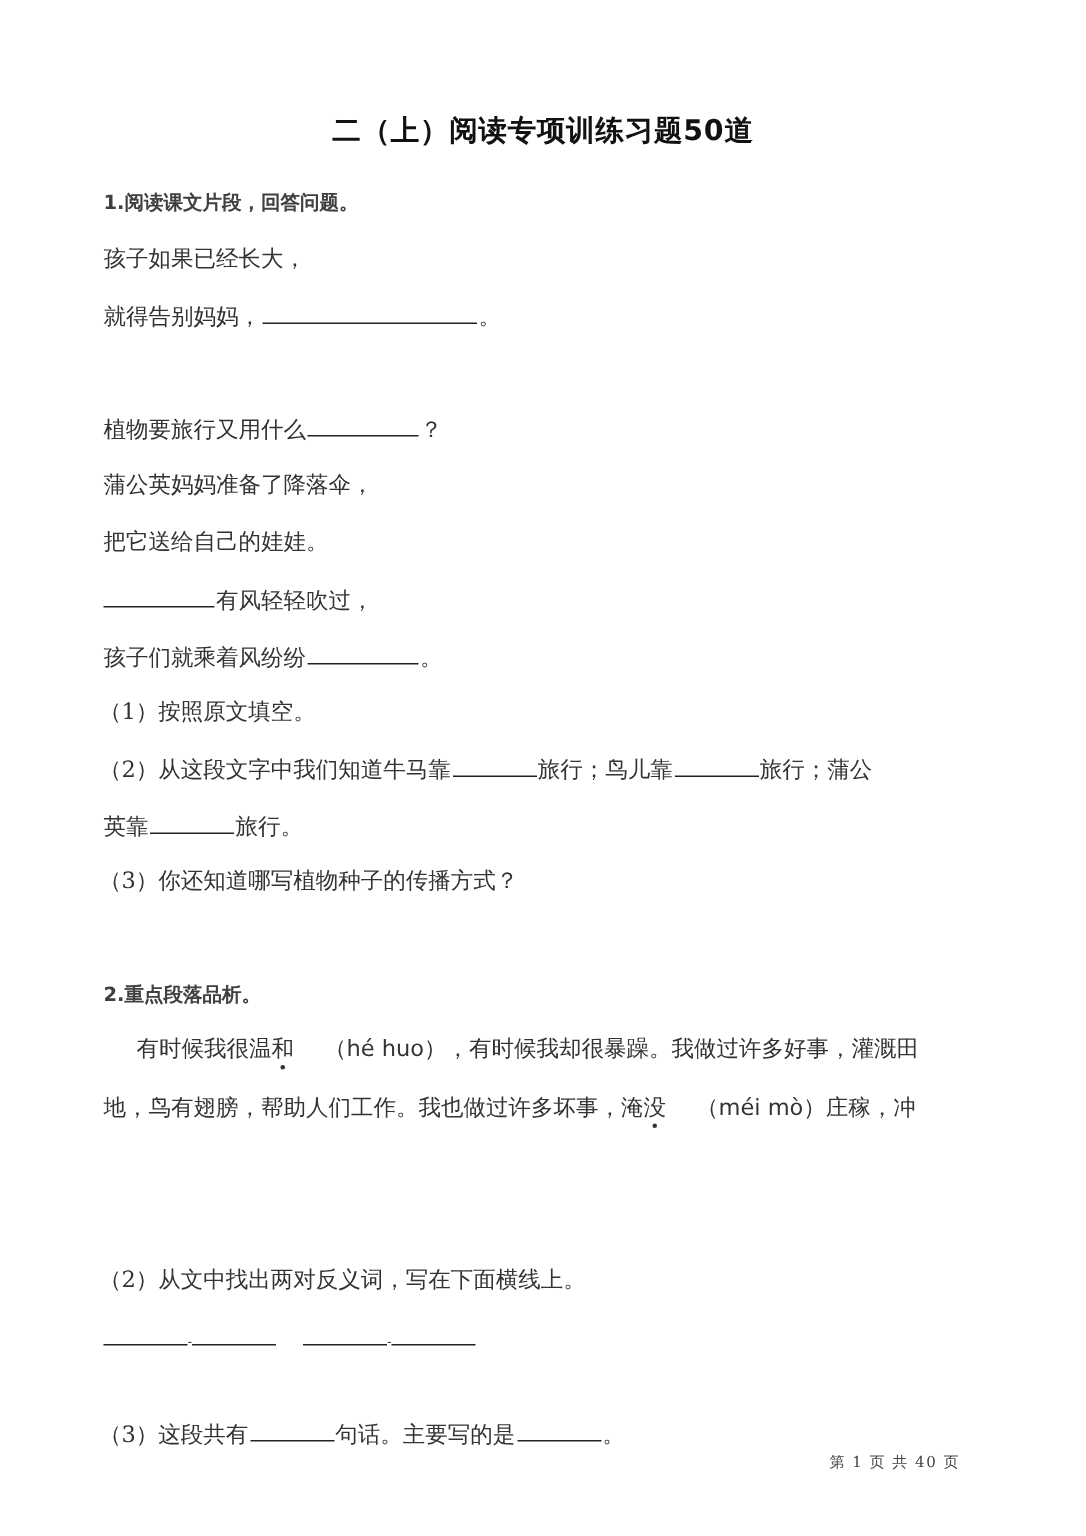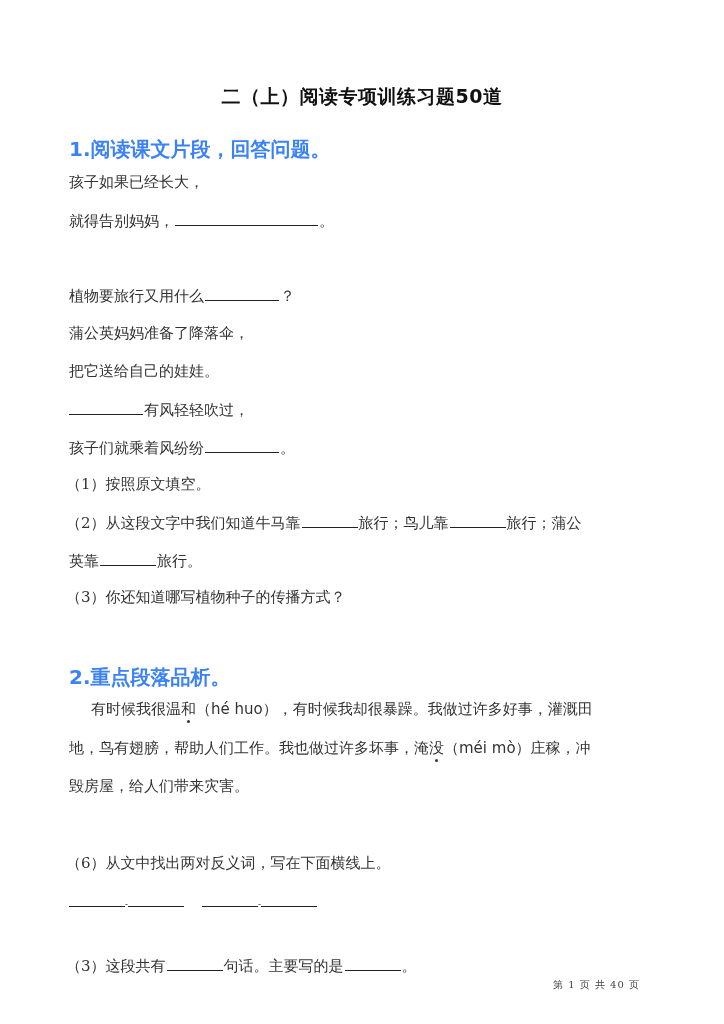--- a/index.html
+++ b/index.html
@@ -1,38 +1,38 @@
 <!DOCTYPE html>
 <html><head>
 <meta charset="utf-8">
 <style>
   html, body { margin: 0; padding: 0; background: #ffffff; }
   body {
     width: 724px; height: 1024px; position: relative; overflow: hidden;
     font-family: "DejaVu Serif", "Liberation Serif", serif;
     color: #222;
   }
-  .page { position: absolute; left: 0; top: 10px; width: 724px; height: 789px; }
+  .page { position: absolute; left: 0; top: 0; width: 724px; height: 789px; }
   .title {
     position: absolute; top: 74px; left: 0; width: 724px; text-align: center;
     font-family: "DejaVu Sans", "Liberation Sans", sans-serif;
     font-size: 19px; font-weight: bold; color: #111; letter-spacing: 0.5px;
   }
   .line {
     position: absolute; left: 69px; font-size: 15px; white-space: nowrap; color: #333;
   }
   .heading {
     font-family: "DejaVu Sans", "Liberation Sans", sans-serif;
-    font-weight: bold; color: #3b82f6; font-size: 20px;
+    font-weight: bold; color: #404040; font-size: 13px;
   }
   .blank {
     display: inline-block; border-bottom: 1.3px solid #222; height: 14px;
     vertical-align: baseline; margin: 0 1px;
   }
-  .sans { font-family: "DejaVu Sans", "Liberation Sans", sans-serif; }
+  .sans { font-family: "DejaVu Sans", "Liberation Sans", sans-serif; padding-left: 20px; }
   .dot { position: relative; }
   .dot::after {
     content: ""; position: absolute; left: 50%; bottom: -5px; width: 3px; height: 3px;
     margin-left: -1.5px; background: #333; border-radius: 50%;
   }
   .footer {
     position: absolute; top: 968px; left: 553px; font-size: 10px; color: #444;
     white-space: nowrap; letter-spacing: 1px;
   }
 </style>
@@ -67,23 +67,22 @@
   <div class="line" style="top:541px;"><span>英靠</span><span class="blank" style="width:56px;"></span><span>旅行。</span></div>
 
   <div class="line" style="top:578px; left:66px;">（3）你还知道哪写植物种子的传播方式？</div>
 
   <div class="line heading" style="top:654px;">2.重点段落品析。</div>
 
   <div class="line" style="top:690px; left:91px;"><span>有时候我很温</span><span class="dot">和</span><span class="sans">（hé   huo）</span><span>，有时候我却很暴躁。我做过许多好事，灌溉田</span></div>
 
   <div class="line" style="top:729px;"><span>地，鸟有翅膀，帮助人们工作。我也做过许多坏事，淹</span><span class="dot">没</span><span class="sans">（méi   mò）</span><span>庄稼，冲</span></div>
 
-  <div class="line" style="top:767px;">毁房屋，给人们带来灾害。</div>
 
 
-  <div class="line" style="top:844px; left:66px;">（6）从文中找出两对反义词，写在下面横线上。</div>
+  <div class="line" style="top:844px; left:66px;">（2）从文中找出两对反义词，写在下面横线上。</div>
 
   <div class="line" style="top:882px;"><span class="blank" style="width:56px; margin:0;"></span><span style="font-size:9px;">-</span><span class="blank" style="width:56px; margin:0;"></span><span style="display:inline-block; width:18px;"></span><span class="blank" style="width:56px; margin:0;"></span><span style="font-size:9px;">-</span><span class="blank" style="width:56px; margin:0;"></span></div>
 
   <div class="line" style="top:920px; left:66px;margin-top:26px;"><span>（3）这段共有</span><span class="blank" style="width:56px;"></span><span>句话。主要写的是</span><span class="blank" style="width:56px;"></span><span>。</span></div>
 
   <div class="footer">第 1 页 共 40 页</div>
 </div>
 
 </body></html>

